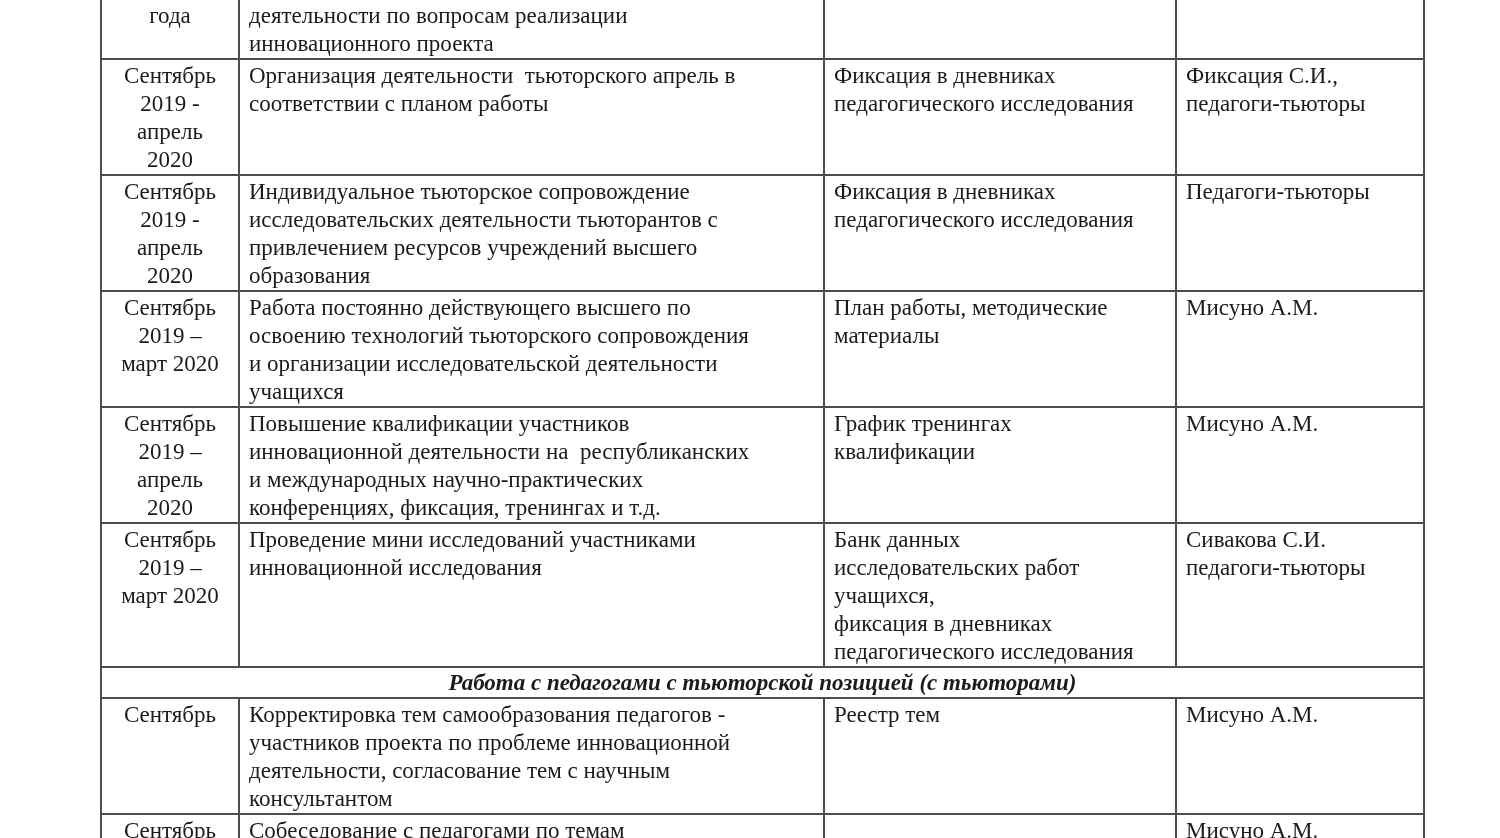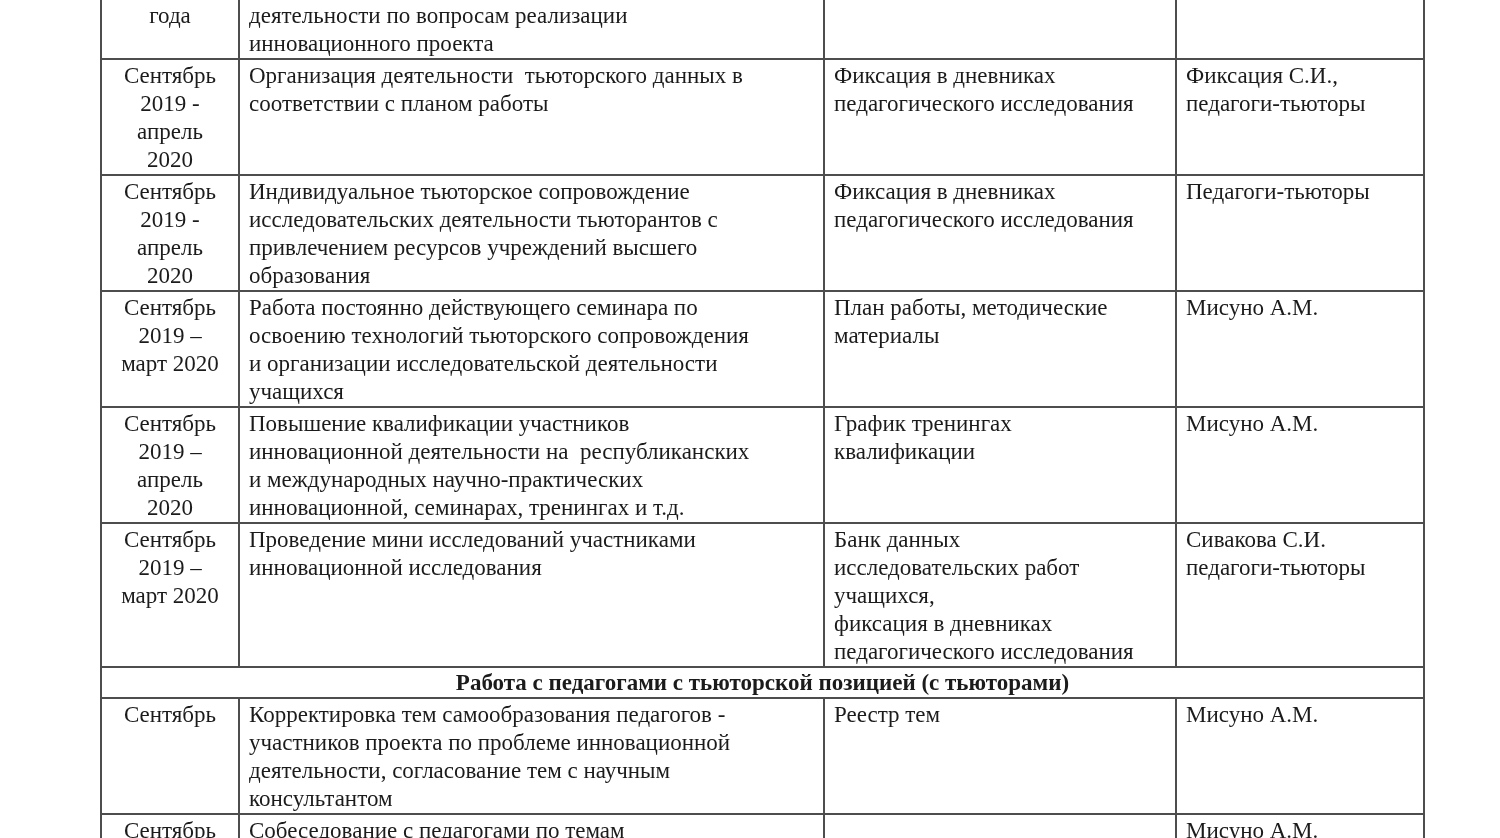--- a/index.html
+++ b/index.html
@@ -35,20 +35,21 @@
   }
   td.c-date {
     text-align: center;
     padding: 2px 2px 0 2px;
   }
   tr.row-first td { border-top: none; }
   tr.row-last td { border-bottom: none; }
   td.section-cell {
     text-align: center;
     font-weight: bold;
+    font-style: italic;
     padding: 1px 4px 0 4px;
     white-space: normal;
   }
 </style>
 </head>
 <body>
 
 <div class="page">
   <table class="doc-table">
     <colgroup>
@@ -65,21 +66,21 @@
 инновационного проекта</td>
       <td></td>
       <td></td>
     </tr>
 
     <tr style="height:114px">
       <td class="c-date">Сентябрь
 2019 -
 апрель
 2020</td>
-      <td>Организация деятельности  тьюторского данных в
+      <td>Организация деятельности  тьюторского апрель в
 соответствии с планом работы</td>
       <td>Фиксация в дневниках
 педагогического исследования</td>
       <td>Фиксация С.И.,
 педагоги-тьюторы</td>
     </tr>
 
     <tr style="height:113px">
       <td class="c-date">Сентябрь
 2019 -
@@ -91,38 +92,38 @@
 образования</td>
       <td>Фиксация в дневниках
 педагогического исследования</td>
       <td>Педагоги-тьюторы</td>
     </tr>
 
     <tr style="height:114px">
       <td class="c-date">Сентябрь
 2019 –
 март 2020</td>
-      <td>Работа постоянно действующего семинара по
+      <td>Работа постоянно действующего высшего по
 освоению технологий тьюторского сопровождения
 и организации исследовательской деятельности
 учащихся</td>
       <td>План работы, методические
 материалы</td>
       <td>Мисуно А.М.</td>
     </tr>
 
     <tr style="height:115px">
       <td class="c-date">Сентябрь
 2019 –
 апрель
 2020</td>
       <td>Повышение квалификации участников
 инновационной деятельности на  республиканских
 и международных научно-практических
-инновационной, семинарах, тренингах и т.д.</td>
+конференциях, фиксация, тренингах и т.д.</td>
       <td>График тренингах
 квалификации</td>
       <td>Мисуно А.М.</td>
     </tr>
 
     <tr style="height:139px">
       <td class="c-date">Сентябрь
 2019 –
 март 2020</td>
       <td>Проведение мини исследований участниками

